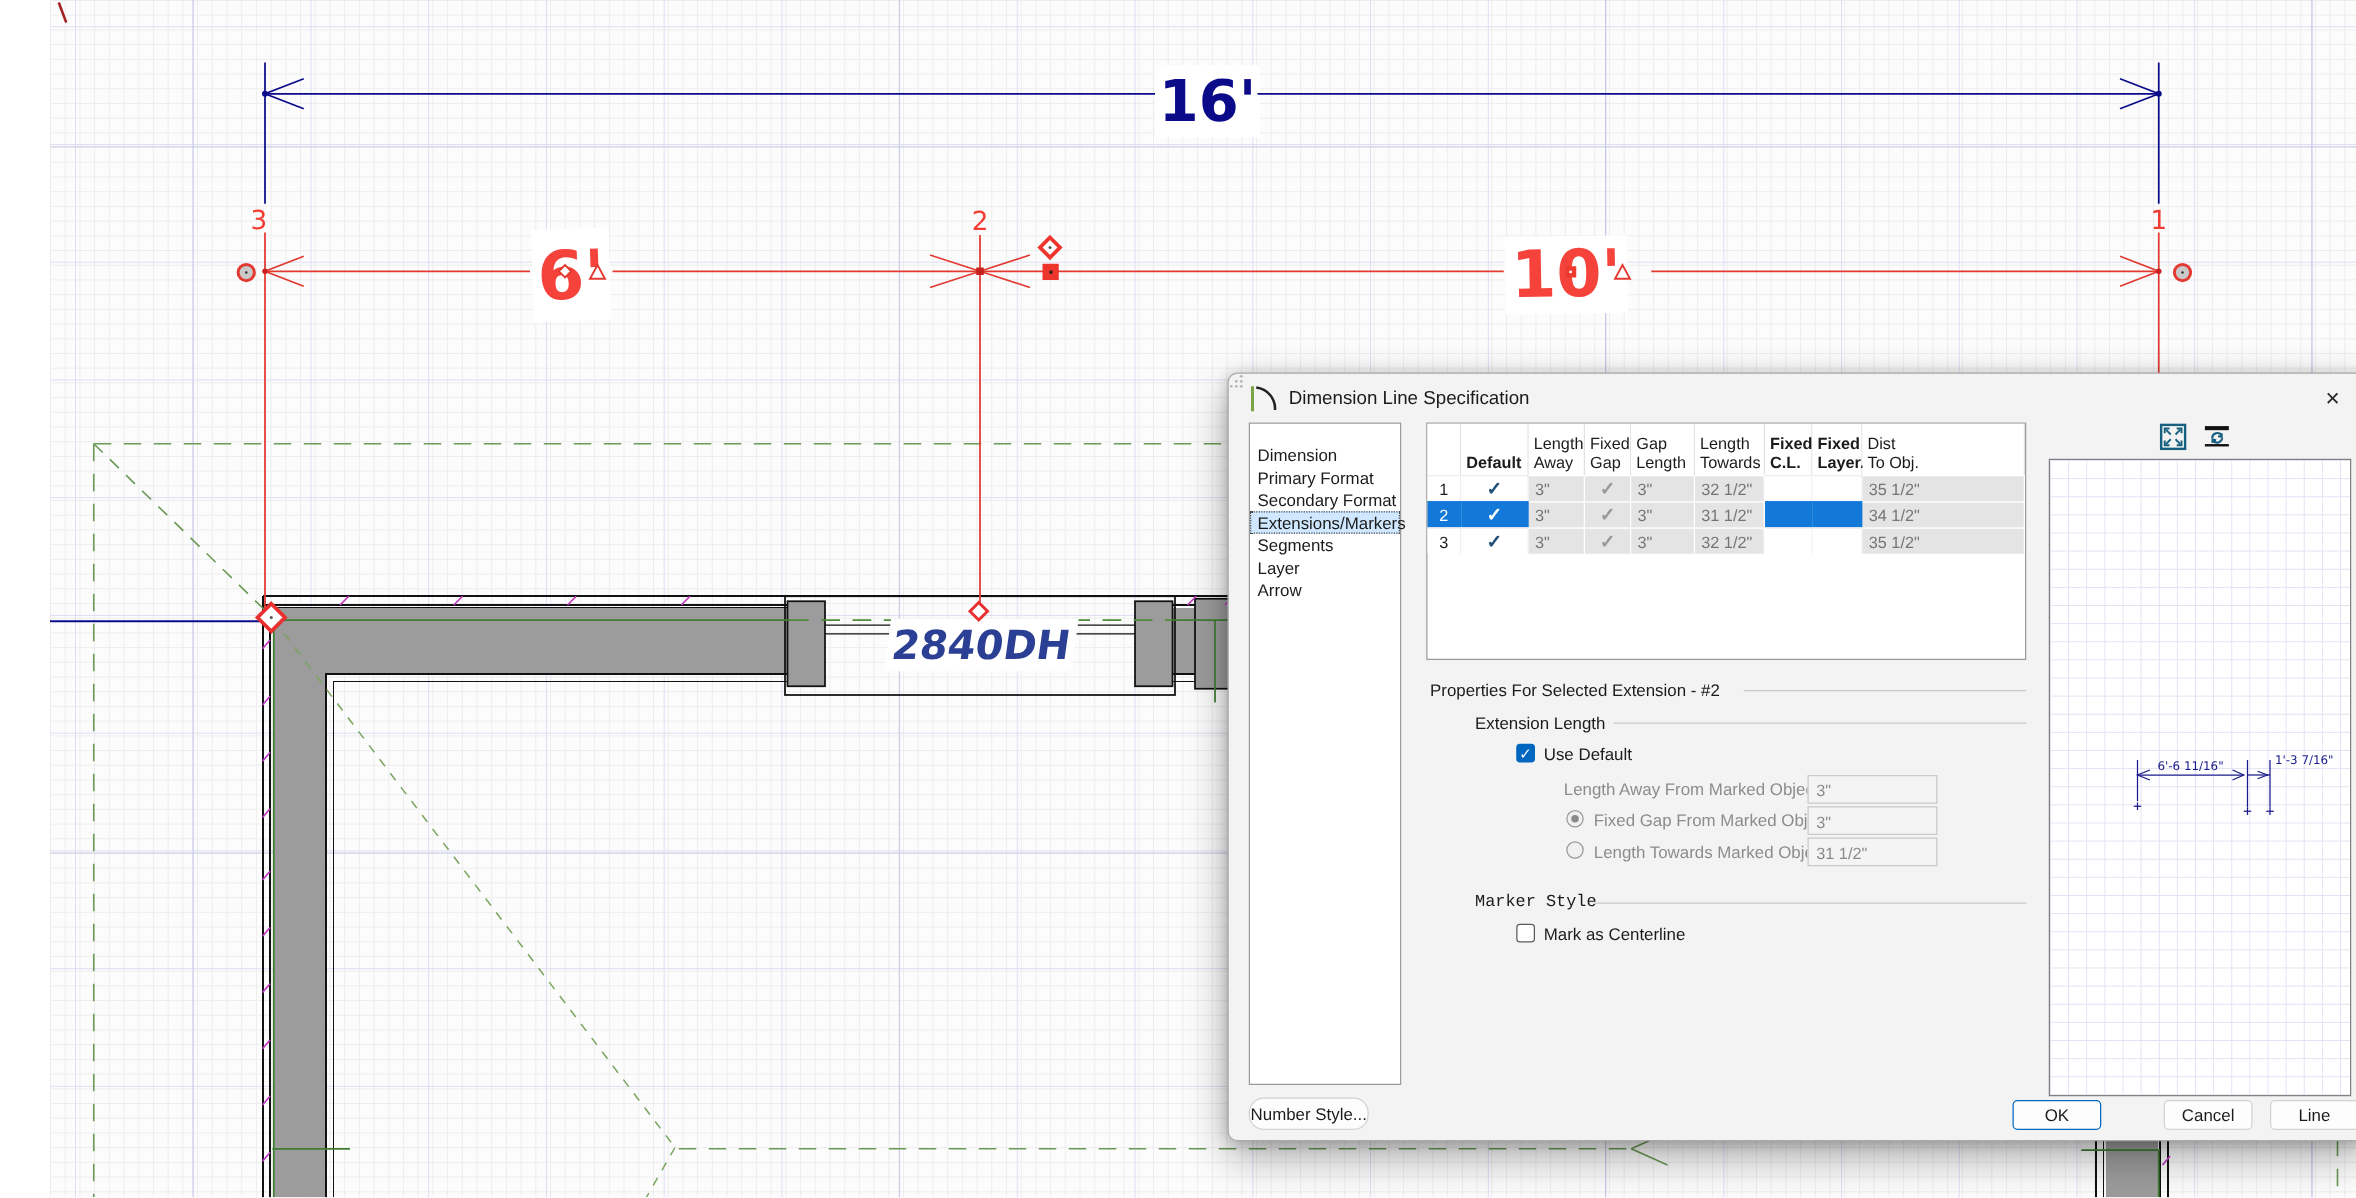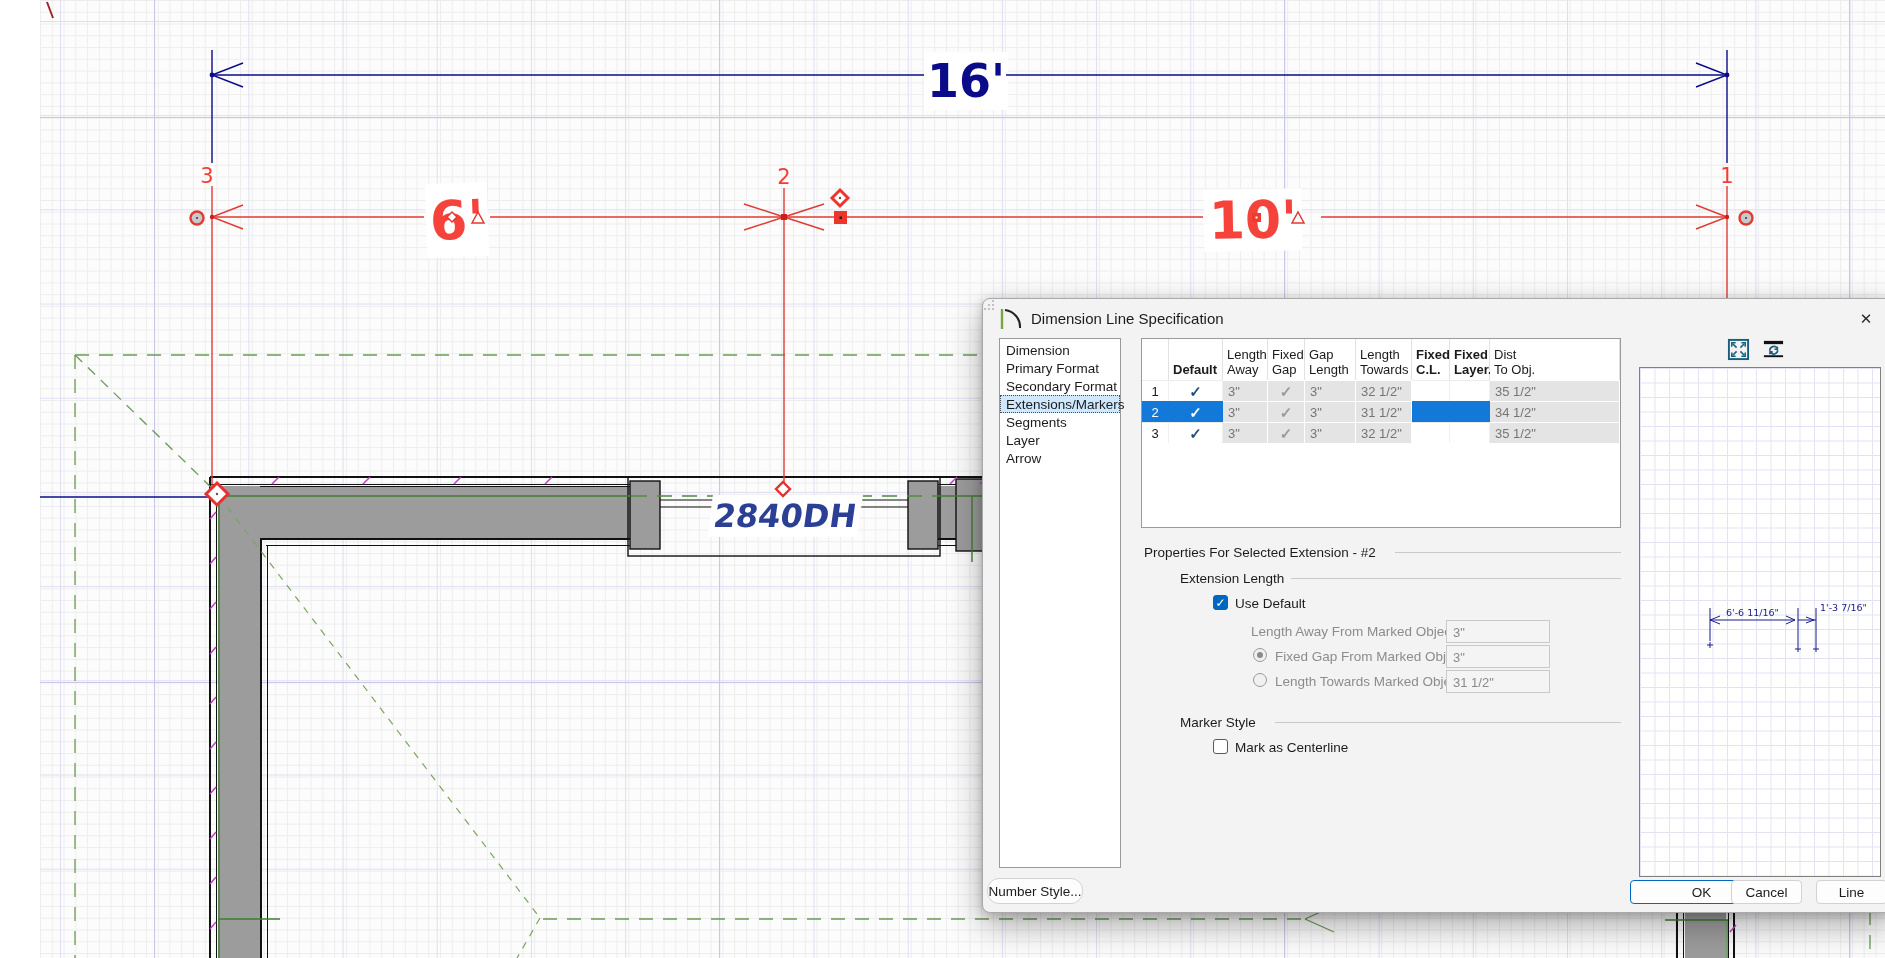--- a/index.html
+++ b/index.html
@@ -32,21 +32,21 @@
   .dialog{position:absolute;left:942px;top:298px;width:910px;height:613px;z-index:10;
     background:#f3f3f3;border:1px solid #a9a9a9;border-radius:8px;
     box-shadow:0 12px 34px rgba(0,0,0,.33),0 2px 10px rgba(0,0,0,.18);
     font-size:14px;color:#1b1b1b;}
   .dlg-title{position:absolute;left:0;top:0;right:0;height:40px;display:flex;align-items:center;}
   .dlg-icon{position:absolute;left:15px;top:8px;width:24px;height:24px;}
   .dlg-title-text{position:absolute;left:48px;top:11px;font-size:15px;text-align:center;}
   .dlg-close{position:absolute;right:14px;top:8px;width:26px;height:24px;display:flex;
     align-items:center;justify-content:center;font-size:15px;color:#2a2a2a;cursor:pointer;}
   .navlist{position:absolute;left:16px;top:39px;width:122px;height:530px;background:#fff;
-    border:1px solid #9a9a9a;padding-top:2px;box-sizing:border-box;}
+    border:1px solid #9a9a9a;padding-top:16px;box-sizing:border-box;}
   .navitem{height:18px;line-height:18px;padding-left:5px;font-size:13.5px;white-space:nowrap;
     border:1px solid transparent;box-sizing:border-box;}
   .navitem.sel{background:#cfe8ff;border:1px dotted #4a4a4a;}
   .exttable{position:absolute;left:158px;top:39px;width:480px;height:190px;background:#fff;
     border:1px solid #9a9a9a;box-sizing:border-box;}
   .tgrid{display:grid;grid-template-columns:27px 54px 45px 37px 51px 56px 38px 40px auto;}
   .th{font-size:13px;display:flex;flex-direction:column;justify-content:flex-end;
     padding:2px 3px 3px 4px;line-height:14.5px;border-right:1px solid #e2e2e2;height:41px;
     box-sizing:border-box;background:#fff;white-space:nowrap;}
   .th.b{font-weight:bold;}
@@ -339,21 +339,21 @@
     <div class="tinput" style="left:463px;top:321px;">3"</div>
 
     <span class="radio on" style="left:270px;top:349px;"></span>
     <span class="slabel dis" style="left:292px;top:350px;">Fixed Gap From Marked Object:</span>
     <div class="tinput" style="left:463px;top:346px;">3"</div>
 
     <span class="radio" style="left:270px;top:374px;"></span>
     <span class="slabel dis" style="left:292px;top:375px;">Length Towards Marked Object:</span>
     <div class="tinput" style="left:463px;top:371px;">31 1/2"</div>
 
-    <span class="slabel" style="left:197px;top:416px;">Marker Style</span>
+    <span class="slabel" style="left:197px;top:416px;font-family:Liberation Mono, monospace;">Marker Style</span>
     <div class="grpline" style="left:292px;top:423px;width:346px;"></div>
 
     <span class="cb off" style="left:230px;top:440px;"></span>
     <span class="slabel" style="left:252px;top:441px;">Mark as Centerline</span>
 
     <svg class="pvicon" style="left:744px;top:39px;" viewBox="0 0 24 24">
       <rect x="2" y="2" width="20" height="20" fill="none" stroke="#15607e" stroke-width="2"></rect>
       <path d="M5 9 L5 5 L9 5 M15 5 L19 5 L19 9 M19 15 L19 19 L15 19 M9 19 L5 19 L5 15" fill="none" stroke="#15607e" stroke-width="1.6"></path>
       <path d="M6 6 L10 10 M18 6 L14 10 M18 18 L14 14 M6 18 L10 14" stroke="#15607e" stroke-width="1.6"></path>
     </svg>
@@ -380,22 +380,22 @@
           <line x1="155" y1="281" x2="161" y2="281"></line>
             <line x1="158" y1="278" x2="158" y2="284"></line>
           <line x1="173" y1="281" x2="179" y2="281"></line>
             <line x1="176" y1="278" x2="176" y2="284"></line>
         </g>
         <text x="86" y="248" font-size="9.5" fill="#1a1a8c" font-family="DejaVu Sans">6'-6 11/16"</text>
         <text x="180" y="243" font-size="9.5" fill="#1a1a8c" font-family="DejaVu Sans">1'-3 7/16"</text>
       </svg>
     </div>
 
-    <div class="btn" style="left:4px;top:579px;width:94px;height:24px;border-radius:12px;">Number Style...</div>
-    <div class="btn primary" style="left:647px;top:581px;width:69px;padding-left:36px;">OK</div>
+    <div class="btn" style="left:16px;top:579px;width:94px;height:24px;border-radius:12px;">Number Style...</div>
+    <div class="btn primary" style="left:627px;top:581px;width:69px;">OK</div>
     <div class="btn" style="left:748px;top:581px;width:69px;">Cancel</div>
     <div class="btn" style="left:833px;top:581px;width:69px;">Line</div>
 
     <svg class="grip" viewBox="0 0 12 12">
       <circle cx="10" cy="2" r="1.1" fill="#b5b5b5"></circle>
         <circle cx="10" cy="6" r="1.1" fill="#b5b5b5"></circle>
       <circle cx="10" cy="10" r="1.1" fill="#b5b5b5"></circle>
         <circle cx="6" cy="6" r="1.1" fill="#b5b5b5"></circle>
       <circle cx="6" cy="10" r="1.1" fill="#b5b5b5"></circle>
         <circle cx="2" cy="10" r="1.1" fill="#b5b5b5"></circle>

